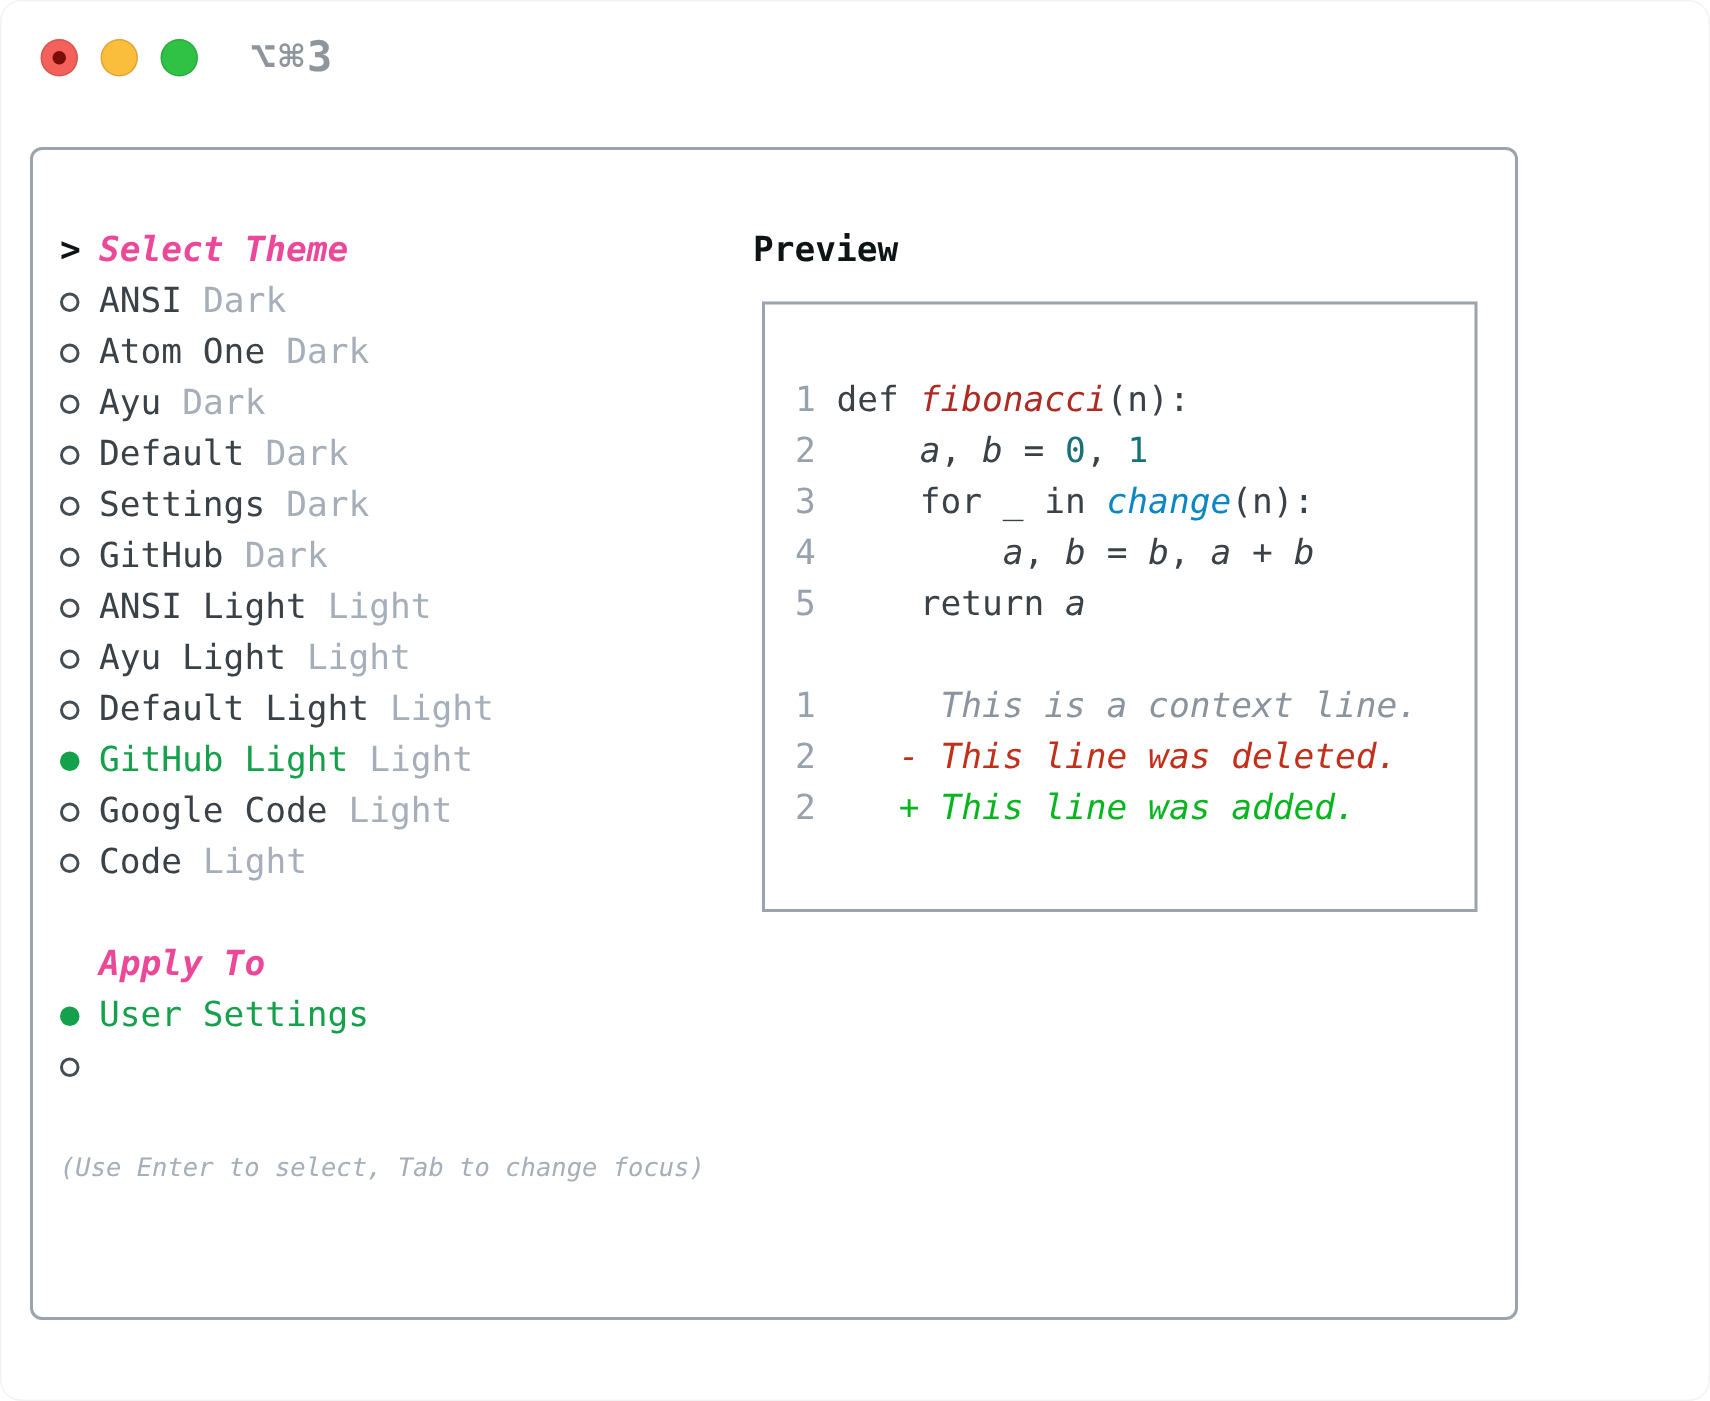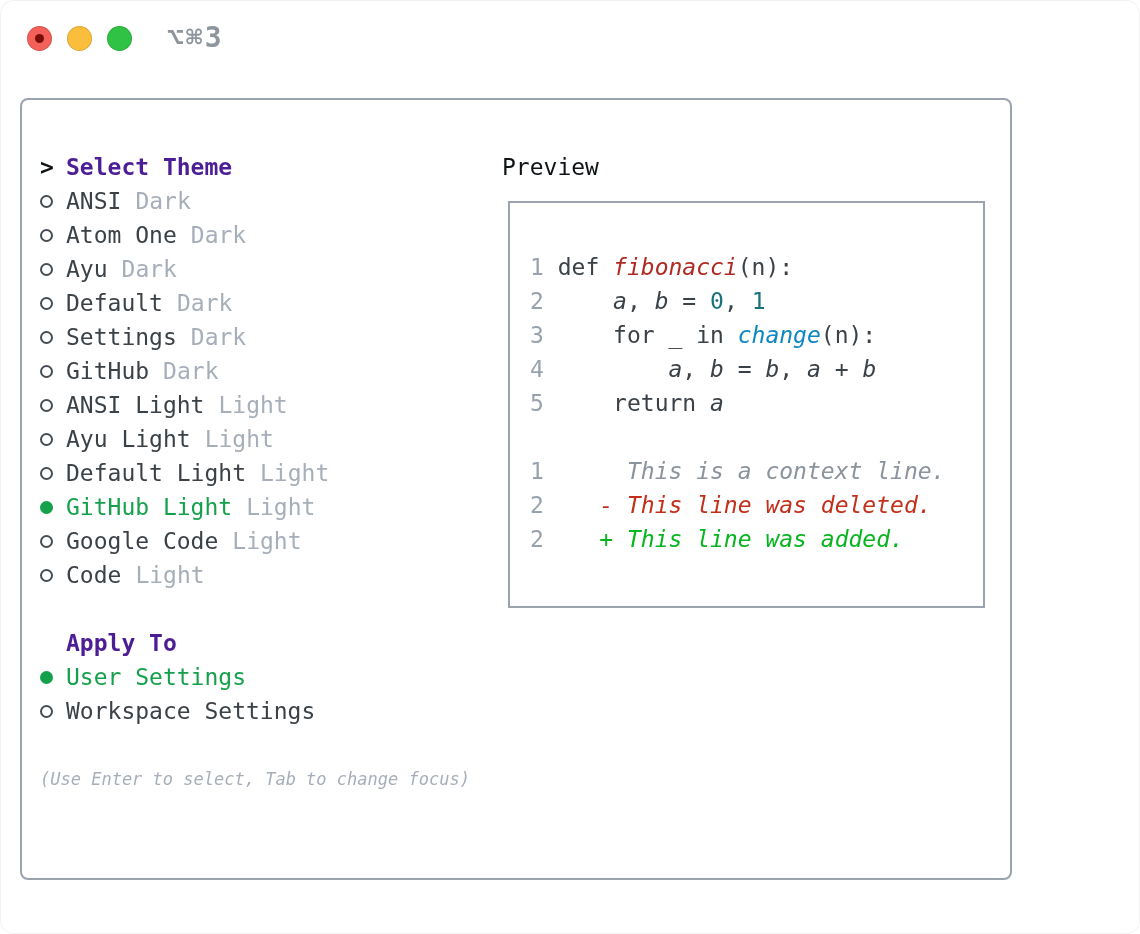--- a/index.html
+++ b/index.html
@@ -23,27 +23,27 @@
   .panel{position:absolute;left:20px;top:98px;width:992px;height:782px;
          box-sizing:border-box;border:2px solid #9ba4ae;border-radius:8px;}
   
   .left-col{position:absolute;left:18px;top:50px;width:440px;}
   .row{display:flex;align-items:center;height:34px;font-size:23px;color:#3a4147;white-space:nowrap;}
   .slot{flex:0 0 26px;width:26px;display:flex;align-items:center;}
   .bullet{width:13px;height:13px;box-sizing:border-box;border:2px solid #454d54;border-radius:50%;}
   .row.selected .bullet{background:#15a14b;border-color:#15a14b;}
   .row.selected .name{color:#15a14b;}
   .caret{font-weight:bold;color:#0e1316;}
-  .hdr{font-weight:bold;color:#4c1d95;}
+  .hdr{font-weight:bold;color:#ec4899;font-style:italic;}
   .tag{color:#a6aeb9;margin-left:14px;}
   .spacer{height:34px;}
   .hint{font-size:17px;line-height:34px;color:#a6aeb9;font-style:italic;white-space:normal;}
   
   .preview-label{position:absolute;left:480px;top:50px;height:34px;display:flex;align-items:center;
-                 font-size:23px;font-weight:normal;color:#0e1316;}
+                 font-size:23px;font-weight:bold;color:#0e1316;}
   .pbox{position:absolute;left:486px;top:101px;width:477px;height:407px;box-sizing:border-box;
         border:2px solid #9ba4ae;padding:47px 0 0 20px;overflow:hidden;}
   .cl{height:34px;display:flex;align-items:center;font-size:23px;white-space:pre;}
   .ln{color:#98a2ae;}
   .tk-plain{color:#3a4147;}
   .tk-func{color:#ae2a22;font-style:italic;}
   .tk-var{color:#3a4147;font-style:italic;}
   .tk-num{color:#17727a;}
   .tk-builtin{color:#0c87c3;font-style:italic;}
   .tk-context{color:#8b939d;font-style:italic;}
@@ -168,21 +168,20 @@
           <div class="row selected">
             <span class="slot">
               <span class="bullet"></span>
             </span>
             <span class="name">User Settings</span>
           </div>
           <div class="row">
             <span class="slot">
               <span class="bullet"></span>
             </span>
-            <span class="name">Workspace Settings</span>
           </div>
         </div>
       <div class="spacer"></div>
       <div class="hint">(Use Enter to select, Tab to change focus)</div>
     </div>
 
     <div class="preview-label">Preview</div>
     <div class="pbox" id="code-lines">
         <div class="cl"><span class="ln">1 </span><span class="tk-plain">def </span><span class="tk-func">fibonacci</span><span class="tk-plain">(n):</span></div>
         <div class="cl"><span class="ln">2 </span><span class="tk-plain">    </span><span class="tk-var">a</span><span class="tk-plain">, </span><span class="tk-var">b</span><span class="tk-plain"> = </span><span class="tk-num">0</span><span class="tk-plain">, </span><span class="tk-num">1</span></div>

